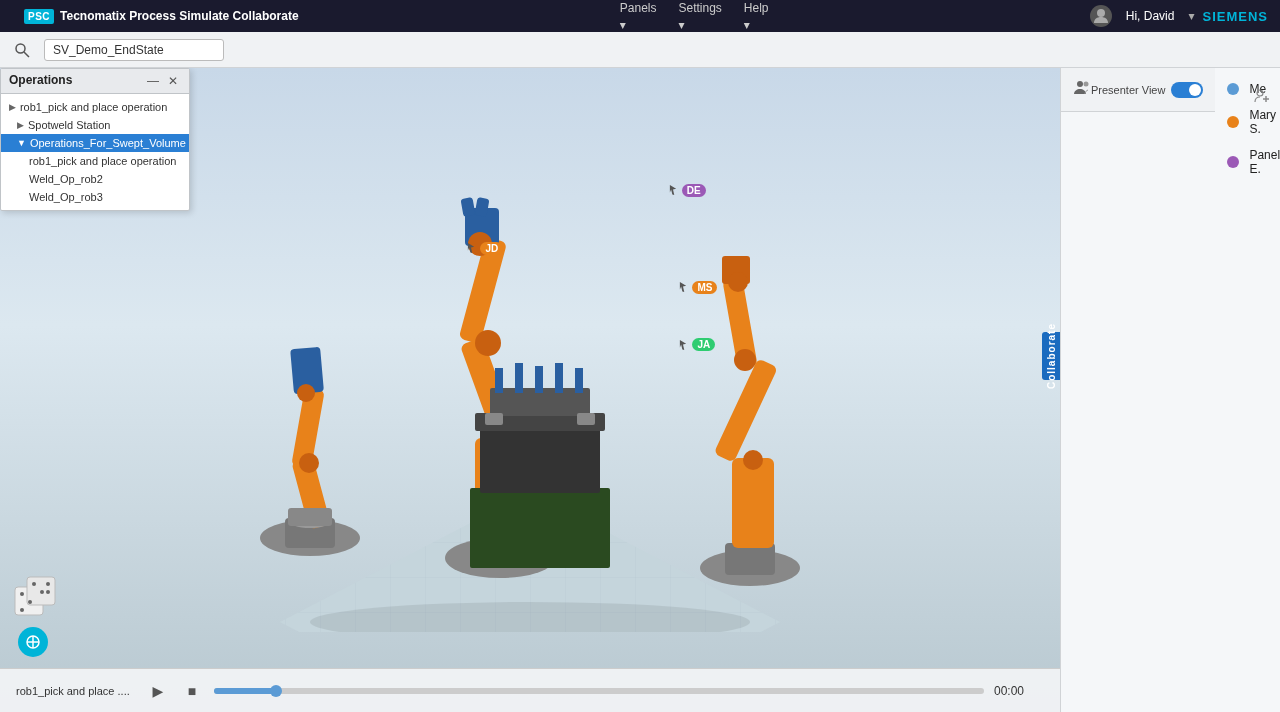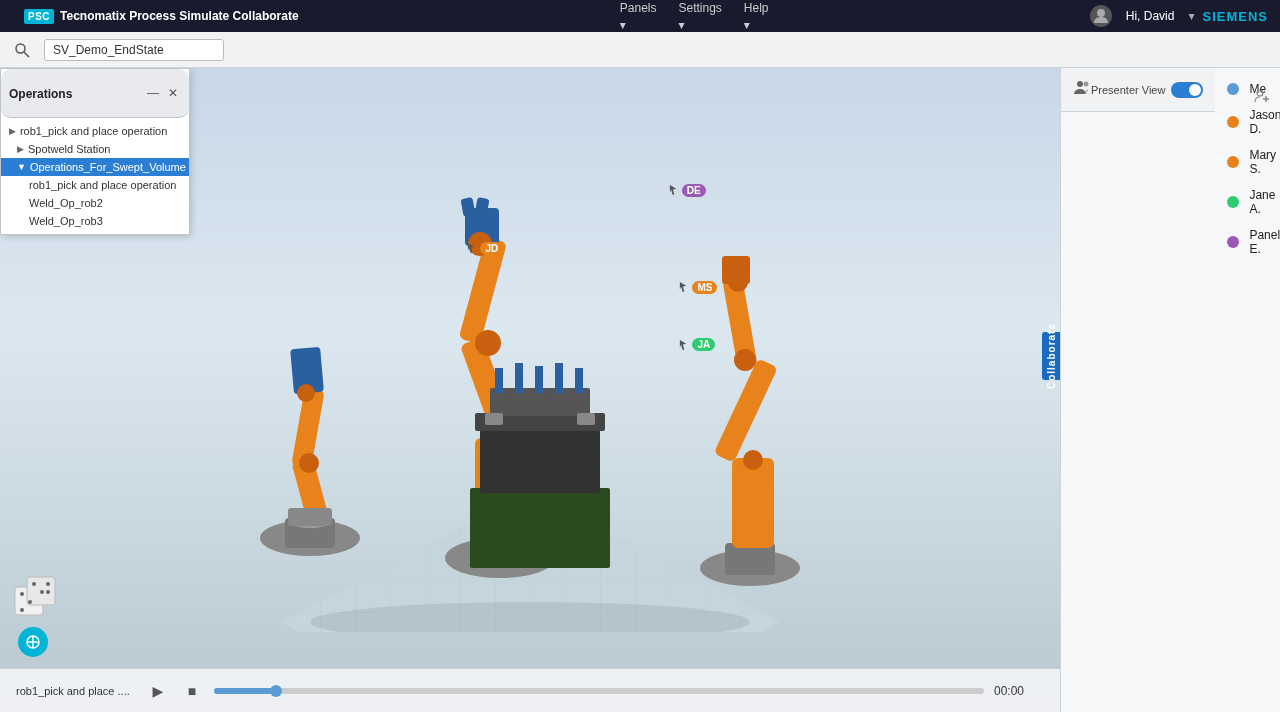--- a/index.html
+++ b/index.html
@@ -106,24 +106,23 @@
       position: absolute; bottom: 90px; left: 10px; width: 50px; height: 50px;
     }
 
     
     #ops-panel {
       position: absolute; top: 0; left: 0; width: 190px;
       background: #fff; border: 1px solid #c0c4c8; border-radius: 2px;
       box-shadow: 2px 2px 6px rgba(0,0,0,0.15);
     }
     #ops-header {
-      background: #e8eaed; padding: 16px 8px;
-      display: flex; align-items: flex-end; justify-content: space-between;
+      background: #e8eaed; padding: 4px 8px;
+      display: flex; align-items: flex-start; justify-content: space-between;
       border-bottom: 1px solid #c0c4c8;
-      border-radius: 10px;
     }
     #ops-title { font-size: 12px; font-weight: 600; color: #222; }
     #ops-header-btns { display: flex; gap: 4px; }
     .ops-header-btn {
       width: 16px; height: 16px; cursor: pointer; color: #555;
       display: flex; align-items: center; justify-content: center; font-size: 12px;
     }
     #ops-body { padding: 4px 0; }
     .ops-item {
       padding: 3px 8px; font-size: 11px; cursor: pointer; color: #333;
@@ -455,34 +454,26 @@
     </div>
 
 
     <div id="participants-list">
 
       <div class="participant-row">
         <div class="p-dot" style="background:#5b9bd5;"></div>
         <span class="p-name">Me</span>
       </div>
 
-      <div class="participant-row">
-        <div class="p-dot" style="background:#e8821a;"></div>
-        <span class="p-name">Jason D.</span>
-      </div>
 
       <div class="participant-row">
         <div class="p-dot" style="background:#e8821a;"></div>
         <span class="p-name">Mary S.</span>
       </div>
 
-      <div class="participant-row">
-        <div class="p-dot" style="background:#2ecc71;"></div>
-        <span class="p-name">Jane A.</span>
-      </div>
 
       <div class="participant-row">
         <div class="p-dot" style="background:#9b59b6;"></div>
         <span class="p-name">Panels E.</span>
       </div>
     </div>
 
     <div style="position:absolute;top:88px;right:10px;">
       <svg width="16" height="16" viewBox="0 0 16 16">
           <circle cx="6" cy="5" r="3" stroke="#888" stroke-width="1.2" fill="none"></circle>

